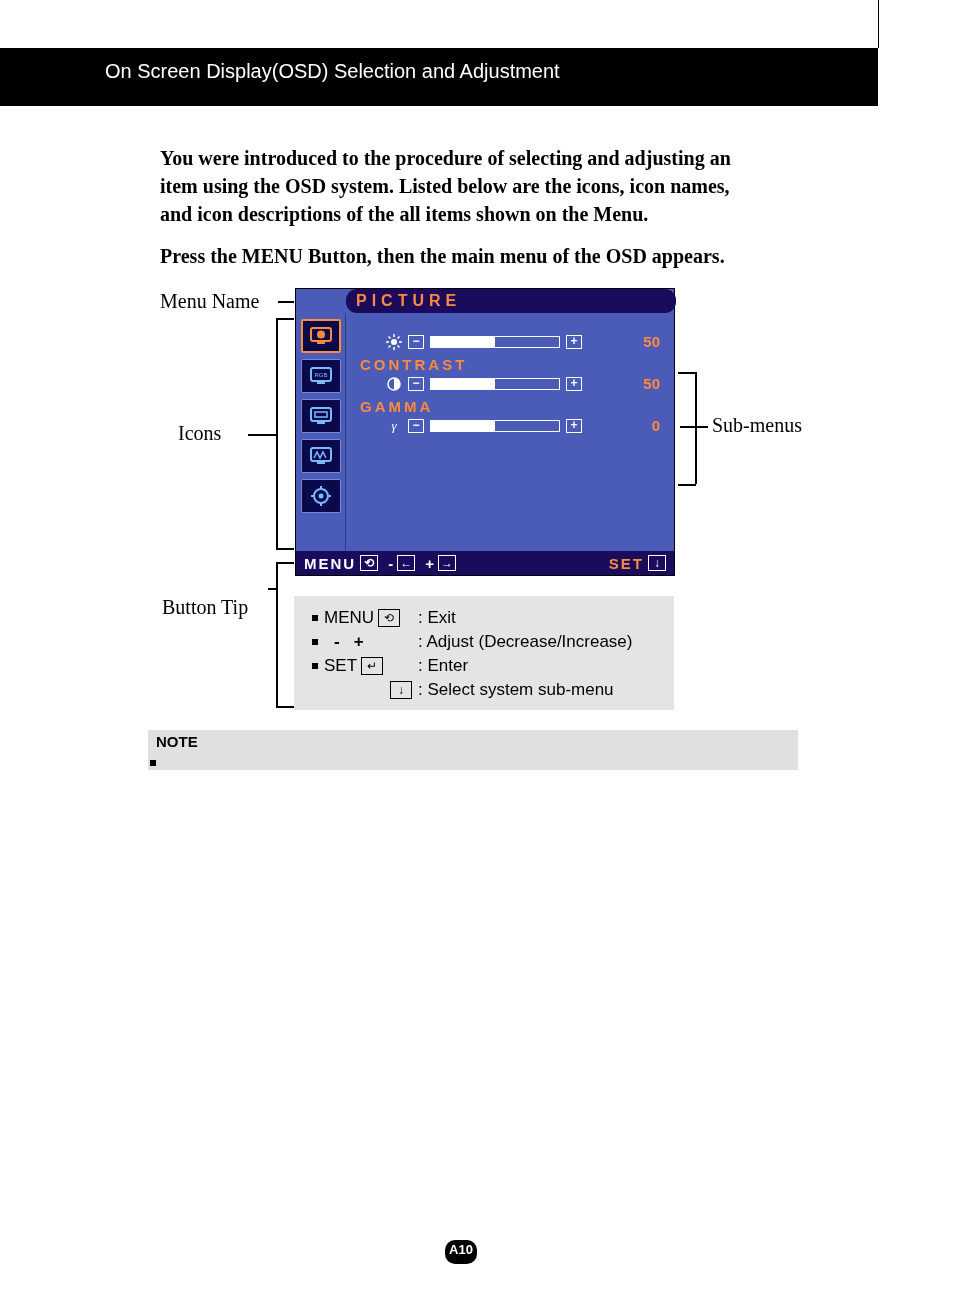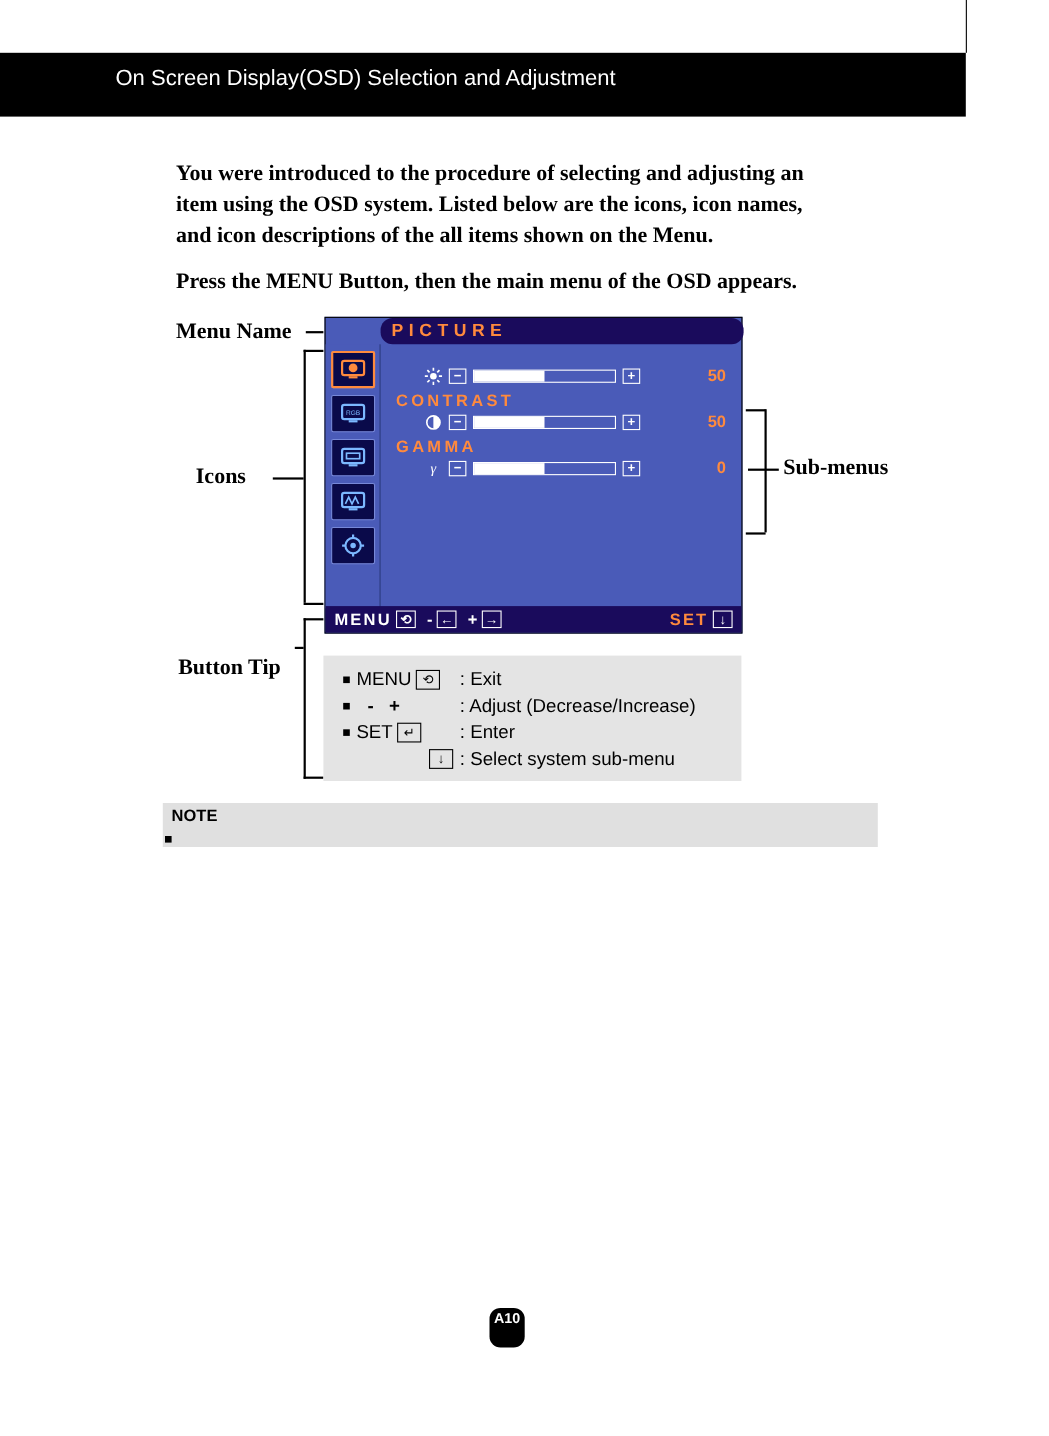--- a/index.html
+++ b/index.html
@@ -26,32 +26,32 @@
   .pm { width:16px; height:14px; border:1.5px solid #fff; color:#fff; font-size:12px; line-height:10px; text-align:center; font-weight:bold; }
   .track { flex:0 0 130px; height:12px; border:1.5px solid #fff; position:relative; }
   .fill { position:absolute; left:0; top:0; bottom:0; background:#fff; }
   .val { color:#ff8a3d; font-weight:bold; font-size:15px; margin-left:auto; width:30px; text-align:right; }
 
   .osd-footer { position:absolute; left:0; bottom:0; width:100%; height:24px; background:#1a0b5c; color:#fff; font-family:Arial, Helvetica, sans-serif; font-size:15px; font-weight:bold; display:flex; align-items:center; padding:0 8px; letter-spacing:2px; gap:10px;}
   .osd-footer .fbox { width:18px; height:16px; border:1.5px solid #fff; display:inline-flex; align-items:center; justify-content:center; font-size:12px; letter-spacing:0;}
   .osd-footer .seg { display:flex; align-items:center; gap:4px;}
   .osd-footer .set { color:#ff8a3d; margin-left:auto; letter-spacing:2px;}
 
-  .callout { position:absolute; font-weight:bold; font-size:20px; }
+  .callout { position:absolute; font-weight:normal; font-size:20px; }
   .callout-line { position:absolute; background:#000; }
 
   .tipbox { position:absolute; left:294px; top:596px; width:380px; height:114px; background:#e4e4e4; font-family:Arial, Helvetica, sans-serif; font-size:17px; padding:12px 12px 8px 18px; }
   .tiprow { display:flex; align-items:center; gap:6px; margin-bottom:4px; }
   .tiprow .bullet { width:6px; height:6px; background:#000; }
   .tiprow .kbox { width:22px; height:18px; border:1.5px solid #000; display:inline-flex; align-items:center; justify-content:center; font-size:12px; }
   .tiprow .lbl { min-width:88px; display:flex; align-items:center; gap:4px;}
   .note-band { position:absolute; left:148px; top:730px; width:650px; height:40px; background:#e0e0e0; font-family:Arial, Helvetica, sans-serif; font-weight:bold; font-size:15px; padding-left:8px; line-height:24px;}
   .note-bullet { position:absolute; left:150px; top:760px; width:6px; height:6px; background:#000; }
 
-  .pnum { position:absolute; left:445px; top:1189px; width:32px; height:36px; background:#000; color:#fff; border-radius:10px; text-align:center; font-family:Arial, Helvetica, sans-serif; font-size:13px; line-height:20px; font-weight:bold;}
+  .pnum { position:absolute; left:445px; top:1240px; width:32px; height:24px; background:#000; color:#fff; border-radius:10px; text-align:center; font-family:Arial, Helvetica, sans-serif; font-size:13px; line-height:20px; font-weight:bold;}
 </style>
 </head>
 <body>
 
 <div class="vline-top"></div>
 <div class="black-band"></div>
 <div class="header-title">On Screen Display(OSD) Selection and Adjustment</div>
 
 <div class="intro">You were introduced to the procedure of selecting and adjusting an item using the OSD system.  Listed below are the icons, icon names, and icon descriptions of the all items shown on the Menu.</div>
 <div class="intro2">Press the MENU Button, then the main menu of the OSD appears.</div>

